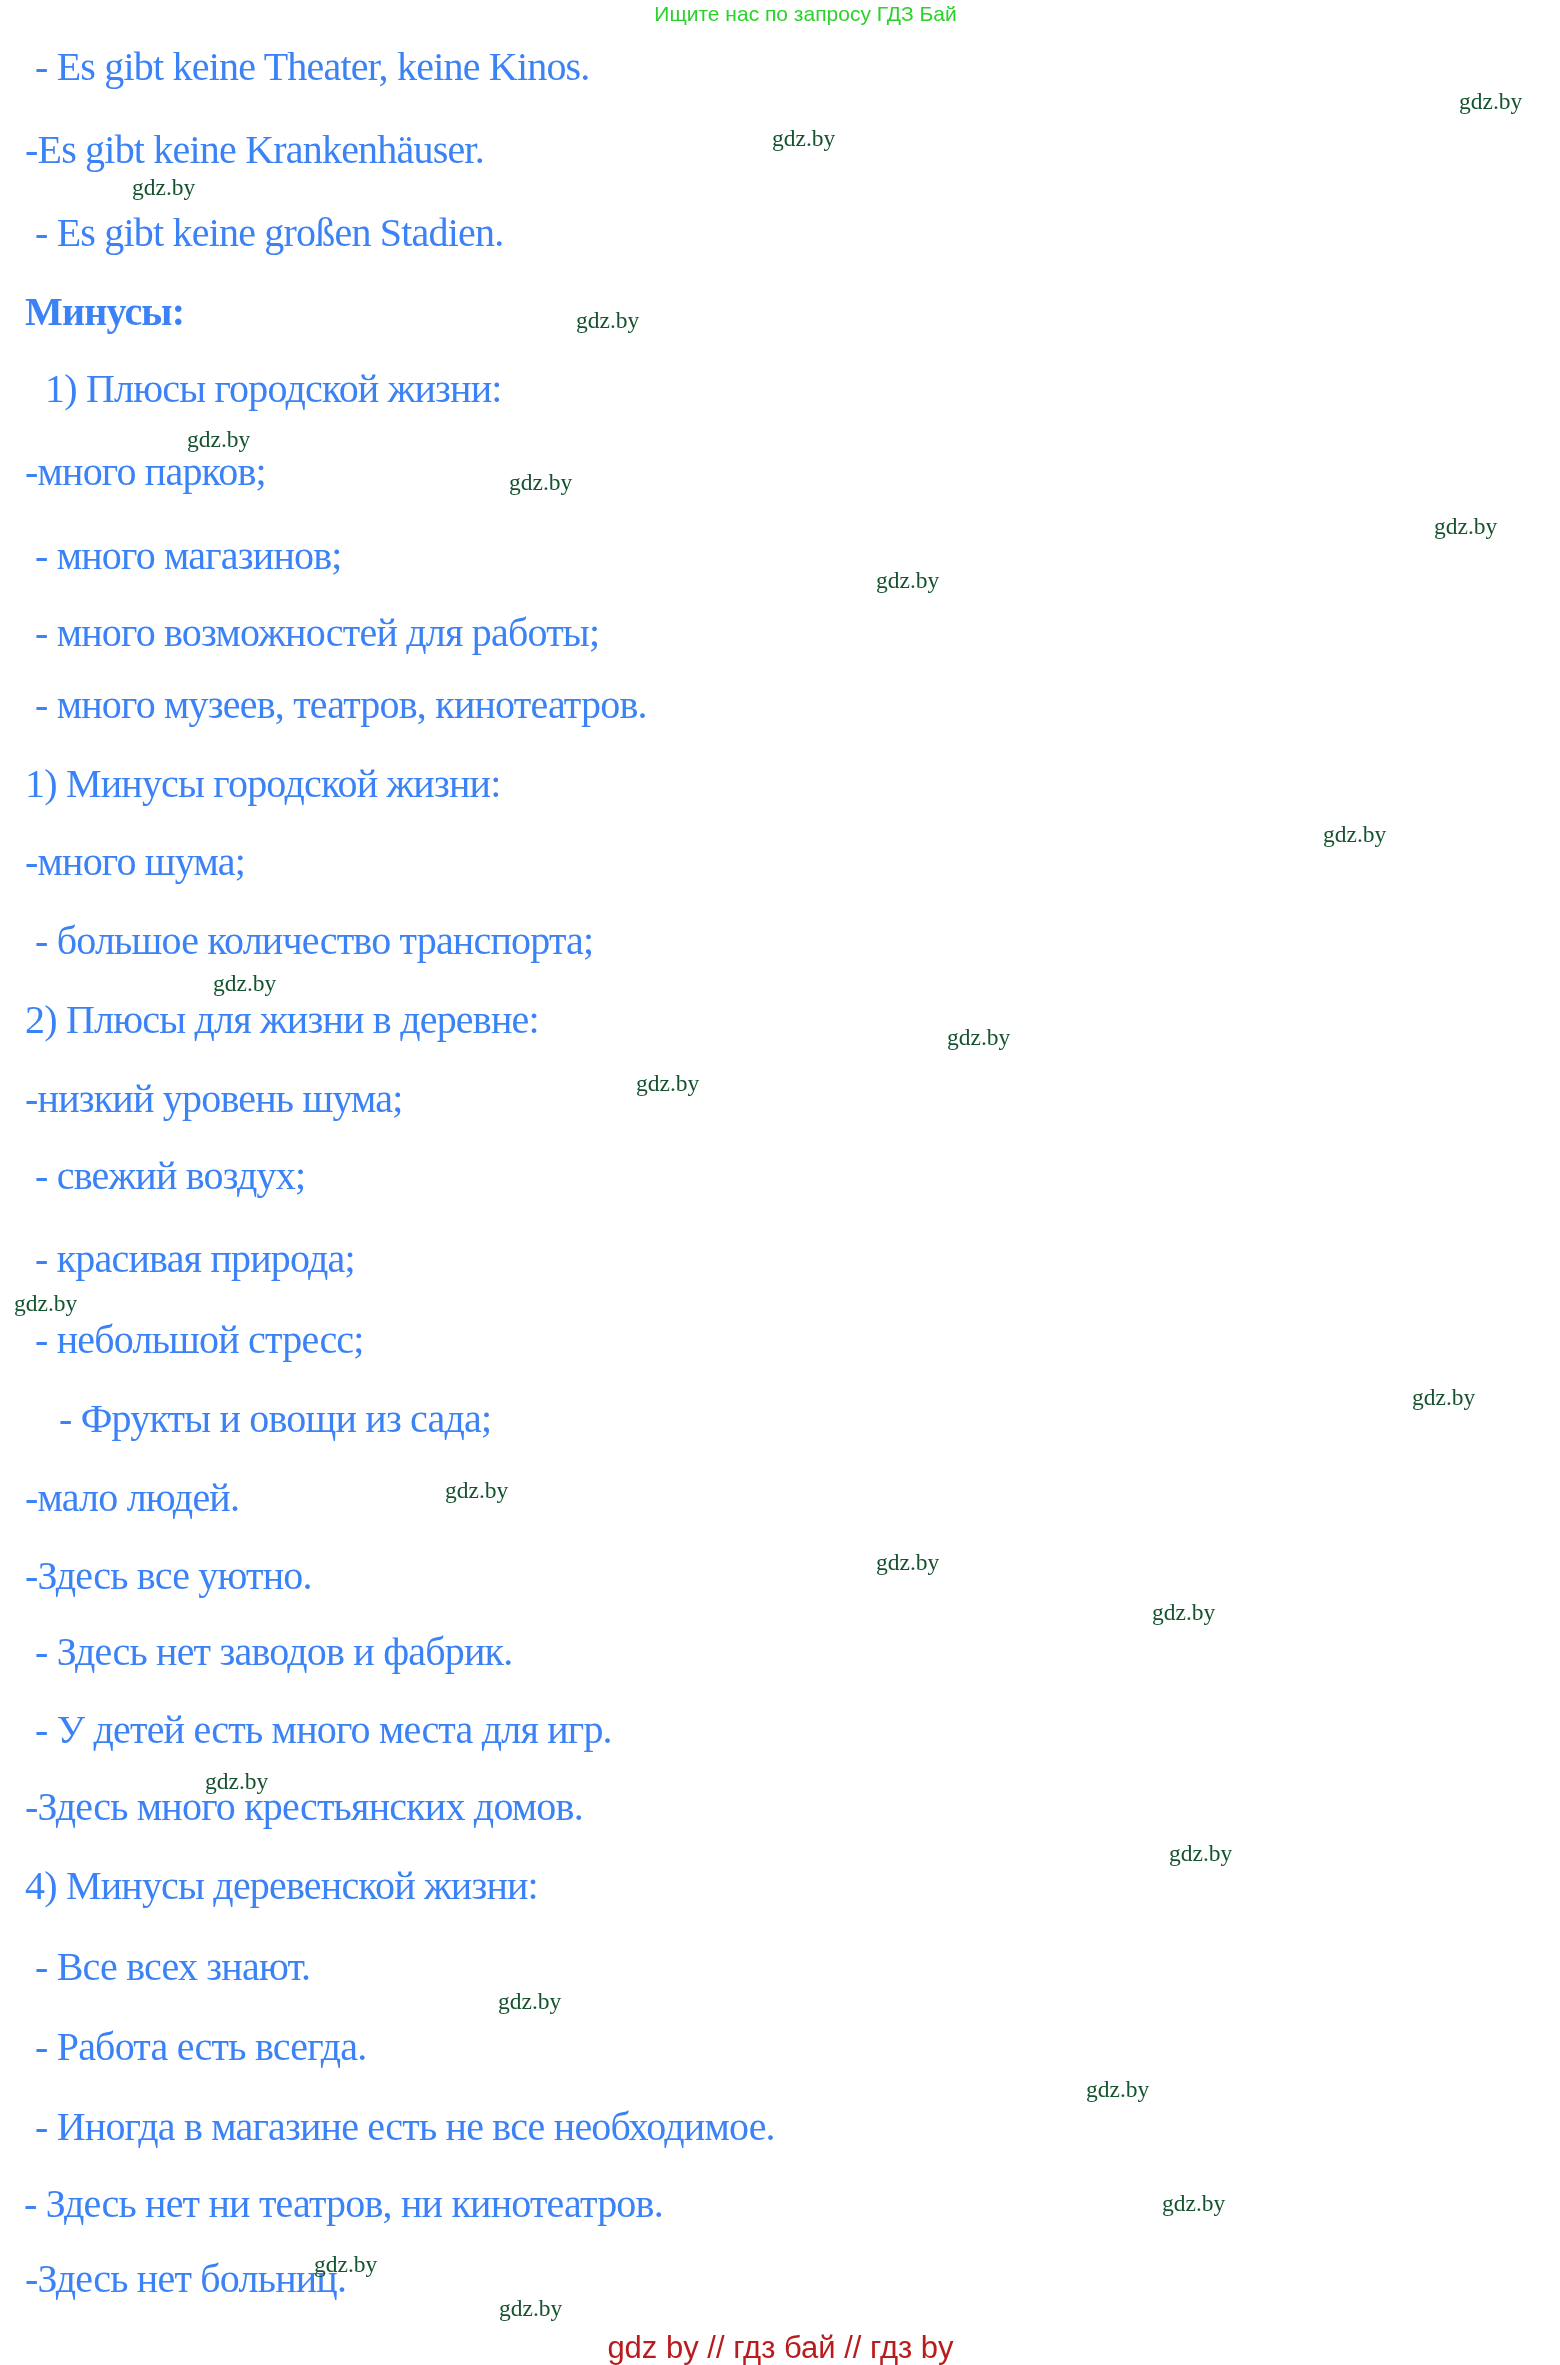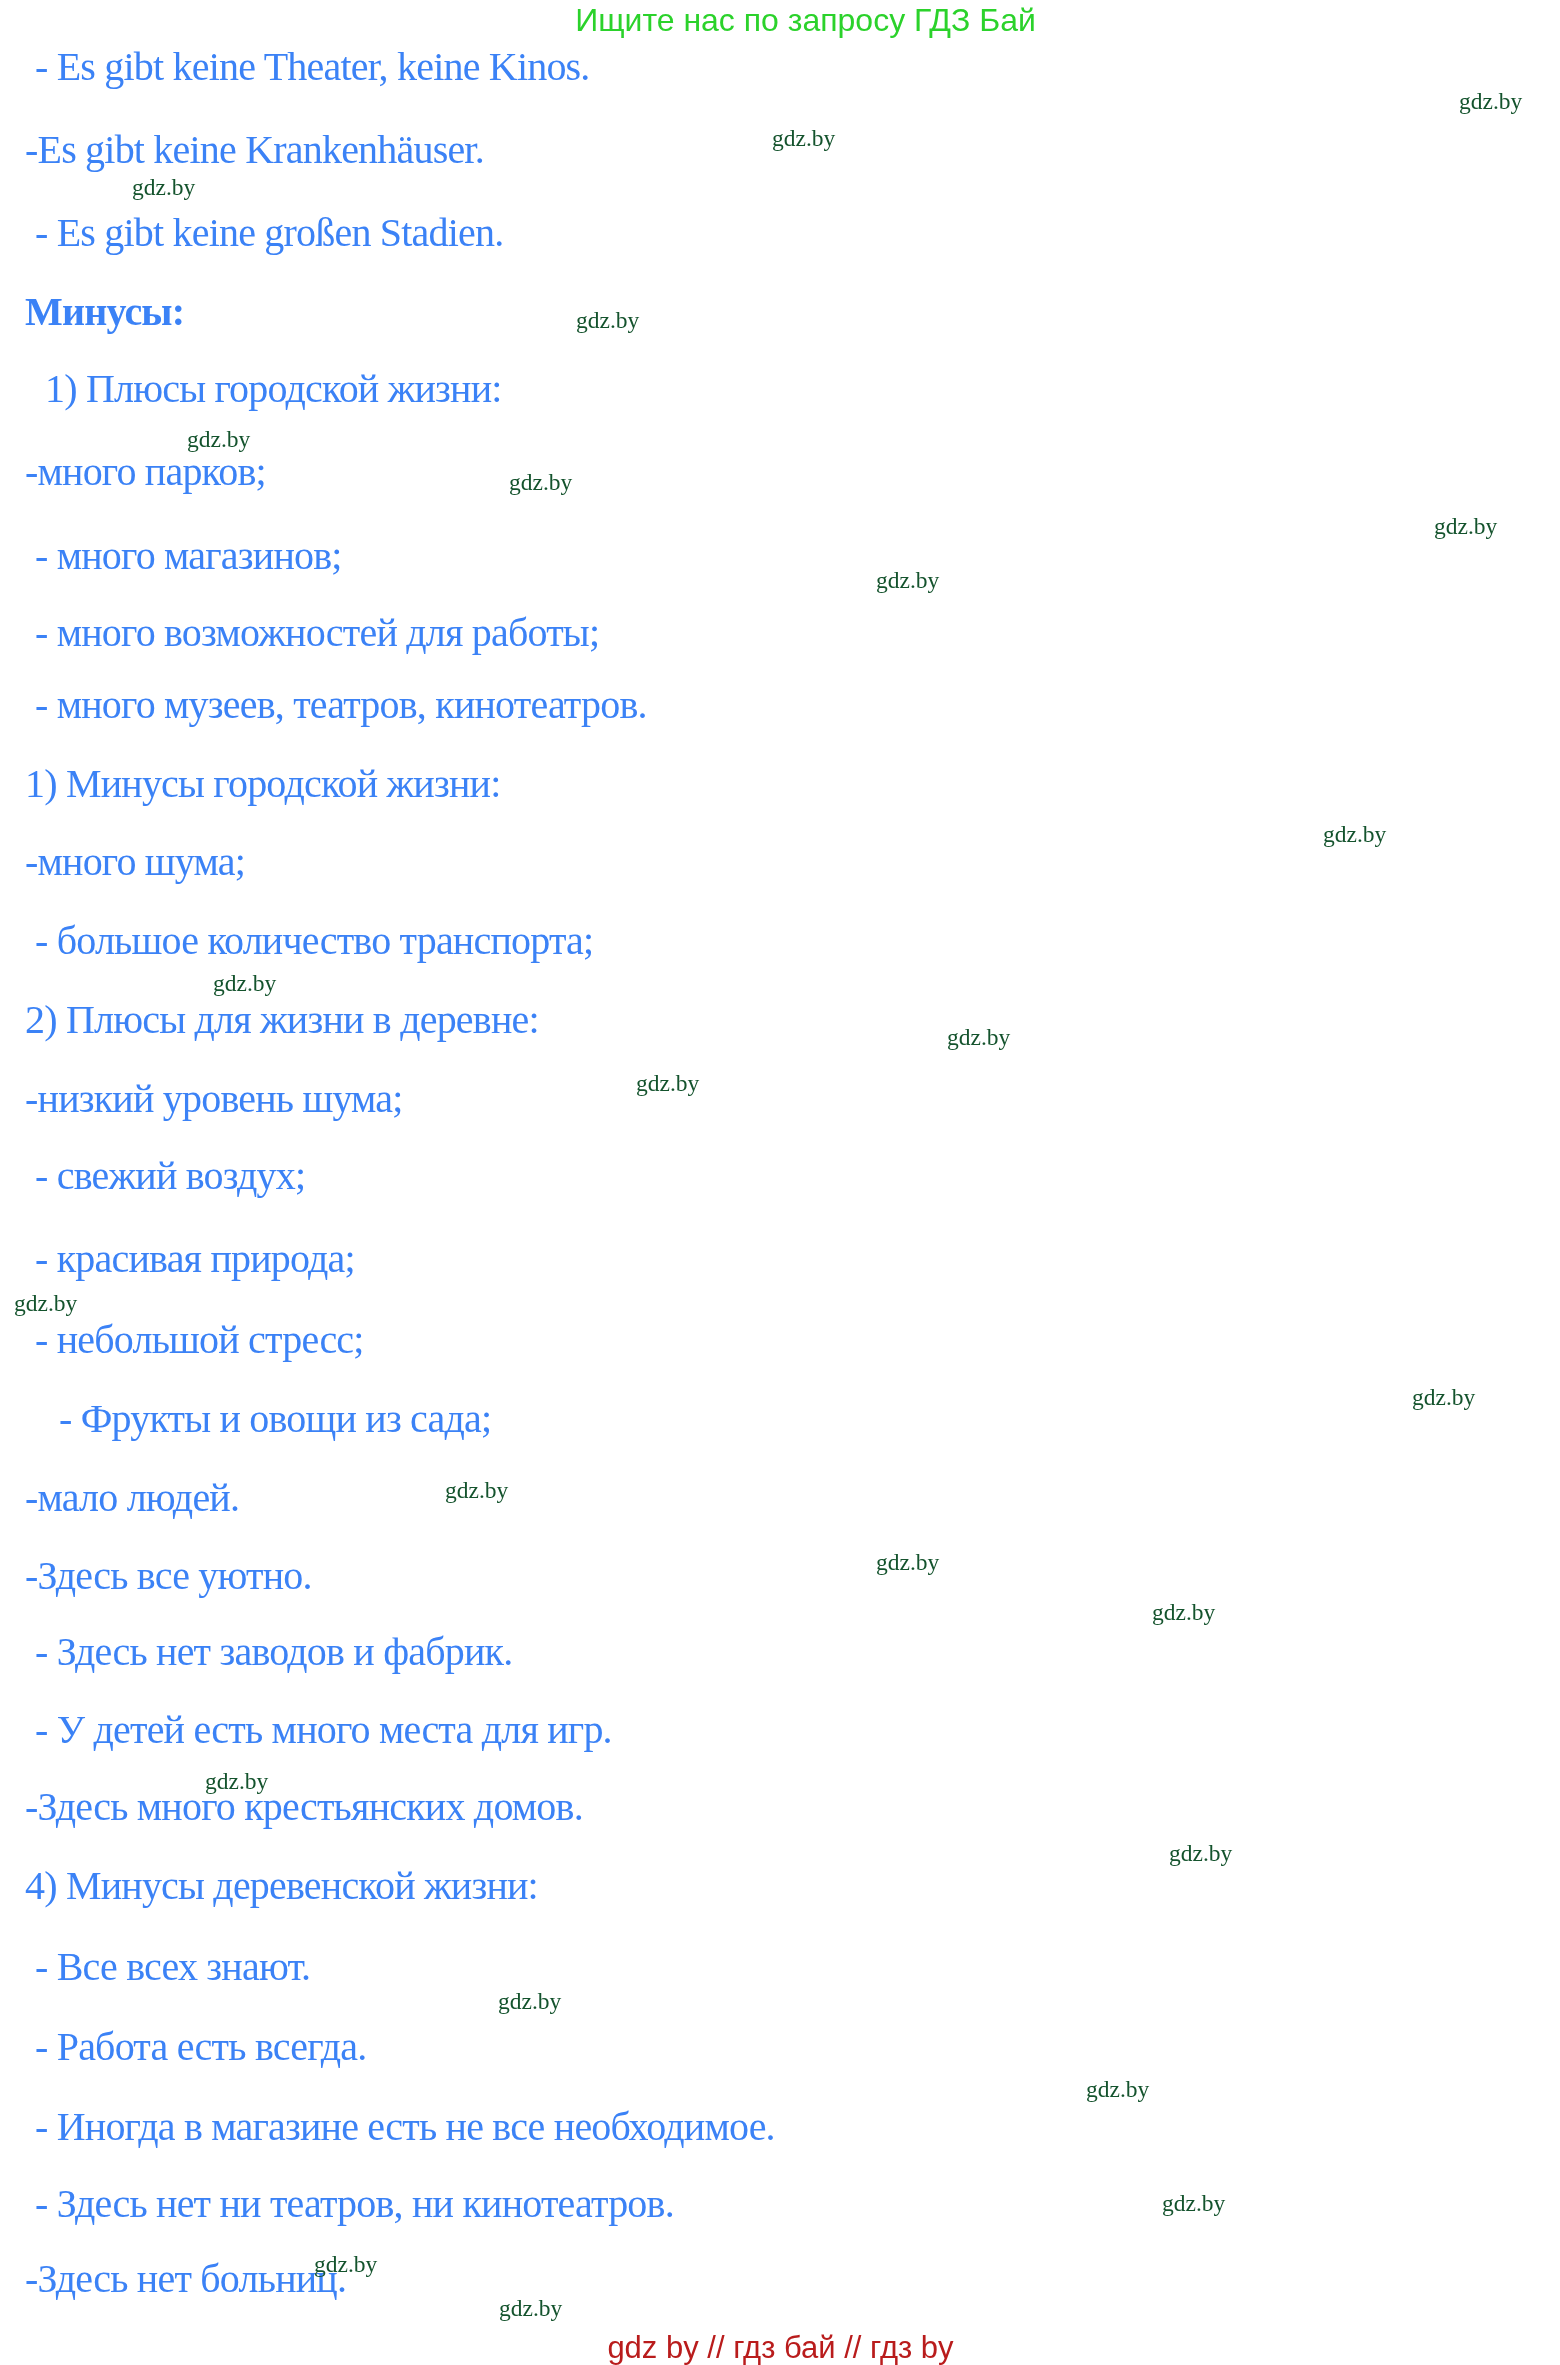--- a/index.html
+++ b/index.html
@@ -17,21 +17,21 @@
   }
   .promo-header {
     position: absolute;
     top: 1.6px;
     left: 0;
     width: 100%;
     box-sizing: border-box;
     padding-left: 50px;
     text-align: center;
     font-family: "Liberation Sans", sans-serif;
-    font-size: 32px;
+    font-size: 21px;
     font-weight: 400;
     color: #2bd22b;
     white-space: nowrap;
   }
   .text-line {
     position: absolute;
     color: #3b82f6;
     font-family: "Liberation Serif", serif;
     font-size: 40px;
     line-height: 52px;
@@ -88,21 +88,21 @@
       <div class="text-line" style="top: 1393px; left: 35px; margin-left: 24px;">- Фрукты и овощи из сада;</div>
       <div class="text-line" style="top: 1472px; left: 25px;">-мало людей.</div>
       <div class="text-line" style="top: 1550px; left: 25px;">-Здесь все уютно.</div>
       <div class="text-line" style="top: 1626px; left: 35px;">- Здесь нет заводов и фабрик.</div>
       <div class="text-line" style="top: 1704px; left: 35px;">- У детей есть много места для игр.</div>
       <div class="text-line" style="top: 1781px; left: 25px;">-Здесь много крестьянских домов.</div>
       <div class="text-line" style="top: 1860px; left: 25px;">4) Минусы деревенской жизни:</div>
       <div class="text-line" style="top: 1941px; left: 35px;">- Все всех знают.</div>
       <div class="text-line" style="top: 2021px; left: 35px;">- Работа есть всегда.</div>
       <div class="text-line" style="top: 2101px; left: 35px;">- Иногда в магазине есть не все необходимое.</div>
-      <div class="text-line" style="top: 2178px; left: 35px; text-align: center;">- Здесь нет ни театров, ни кинотеатров.</div>
+      <div class="text-line" style="top: 2178px; left: 24px; text-align: center;">- Здесь нет ни театров, ни кинотеатров.</div>
       <div class="text-line" style="top: 2253px; left: 25px;">-Здесь нет больниц.</div>
     </div>
 
   <div id="watermarks-container">
       <div class="watermark" style="left: 772px; top: 125px;">gdz.by</div>
       <div class="watermark" style="left: 1459px; top: 88px;">gdz.by</div>
       <div class="watermark" style="left: 132px; top: 174px;">gdz.by</div>
       <div class="watermark" style="left: 576px; top: 307px;">gdz.by</div>
       <div class="watermark" style="left: 187px; top: 426px;">gdz.by</div>
       <div class="watermark" style="left: 509px; top: 469px;">gdz.by</div>

